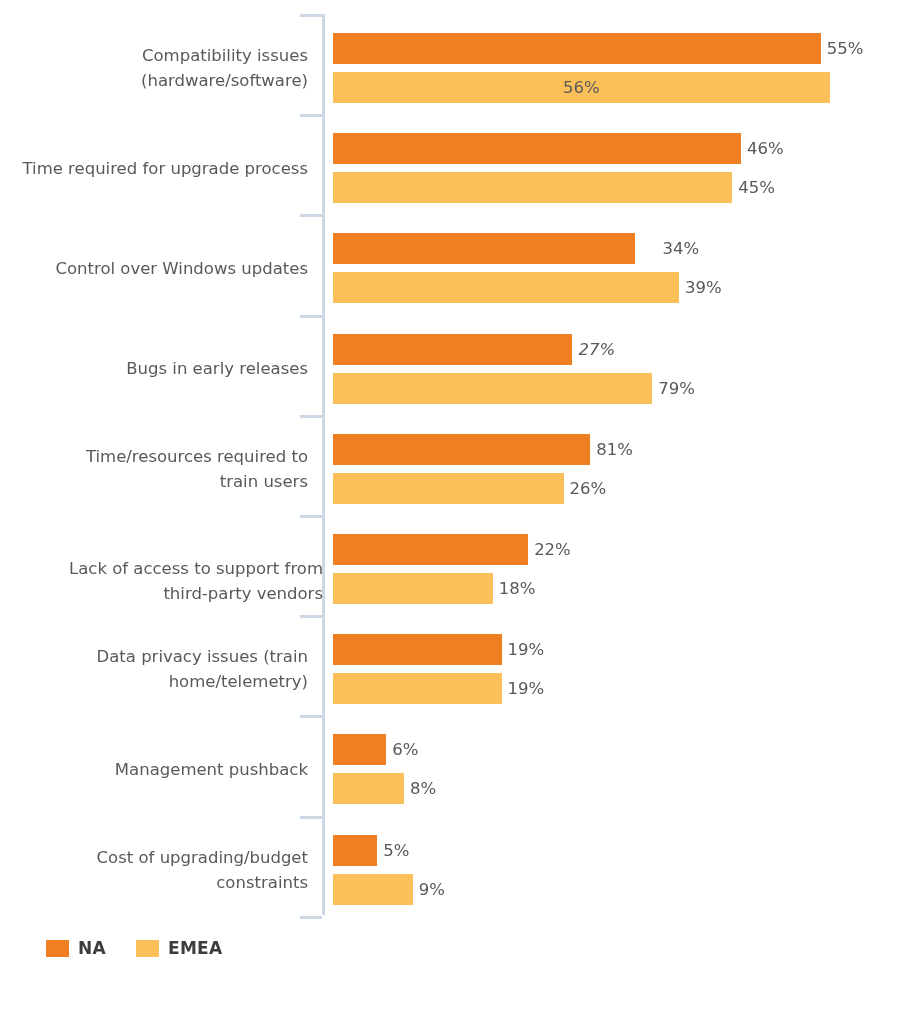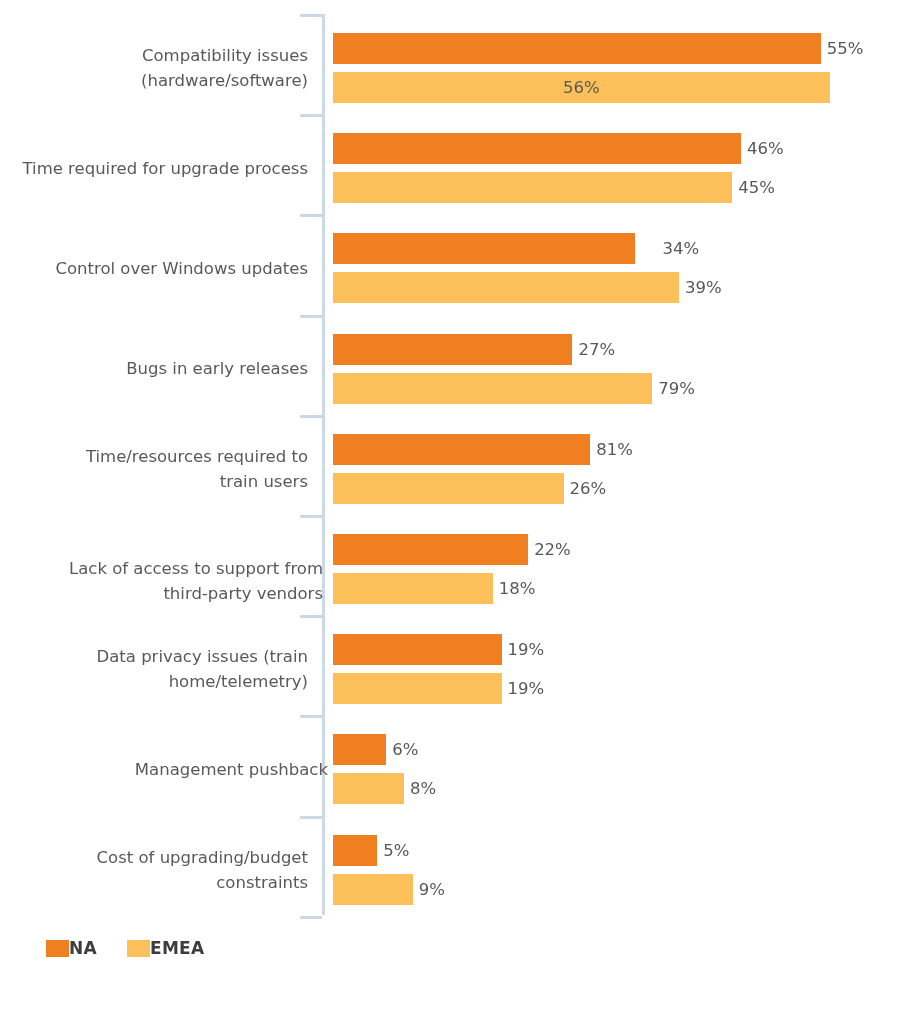--- a/index.html
+++ b/index.html
@@ -104,20 +104,21 @@
     position: absolute;
     left: 46px;
     top: 938px;
     display: flex;
     align-items: center;
     gap: 30px;
   }
   .legend-item {
     display: flex;
     align-items: center;
+    gap: 9px;
   }
   .legend-swatch {
     width: 23px;
     height: 17px;
     display: block;
   }
   .legend-swatch.na   { background: #f07f22; }
   .legend-swatch.emea { background: #fbc05a; }
   .legend-label {
     font-size: 17px;
@@ -184,21 +185,21 @@
               <div class="bar emea" style="width: 345.93px;"></div>
               <div class="bar-value outside" style="left: 345.93px;">39%</div>
             </div>
           </div>
         </div>
         <div class="cat-group" style="top: 314.6px; height: 100.2px;">
           <div class="cat-label" style="top: 41.5px;">Bugs in early releases</div>
           <div class="bars" style="top: 19px;">
             <div class="bar-row">
               <div class="bar na" style="width: 239.49px;"></div>
-              <div class="bar-value outside" style="left: 239.49px;">27%</div>
+              <div class="bar-value outside" style="left: 239.49px; font-style: italic;">27%</div>
             </div>
             <div class="bar-row">
               <div class="bar emea" style="width: 319.32px;"></div>
               <div class="bar-value outside" style="left: 319.32px;">79%</div>
             </div>
           </div>
         </div>
         <div class="cat-group" style="top: 414.8px; height: 100.2px;">
           <div class="cat-label" style="top: 29px;">Time/resources required to
 train users</div>
@@ -235,21 +236,21 @@
               <div class="bar na" style="width: 168.53px;"></div>
               <div class="bar-value outside" style="left: 168.53px;">19%</div>
             </div>
             <div class="bar-row">
               <div class="bar emea" style="width: 168.53px;"></div>
               <div class="bar-value outside" style="left: 168.53px;">19%</div>
             </div>
           </div>
         </div>
         <div class="cat-group" style="top: 715.4px; height: 100.2px;">
-          <div class="cat-label" style="top: 41.5px; margin-left: 20px;">Management pushback</div>
+          <div class="cat-label" style="top: 41.5px;">Management pushback</div>
           <div class="bars" style="top: 19px;">
             <div class="bar-row">
               <div class="bar na" style="width: 53.22px;"></div>
               <div class="bar-value outside" style="left: 53.22px;">6%</div>
             </div>
             <div class="bar-row">
               <div class="bar emea" style="width: 70.96px;"></div>
               <div class="bar-value outside" style="left: 70.96px;">8%</div>
             </div>
           </div>

